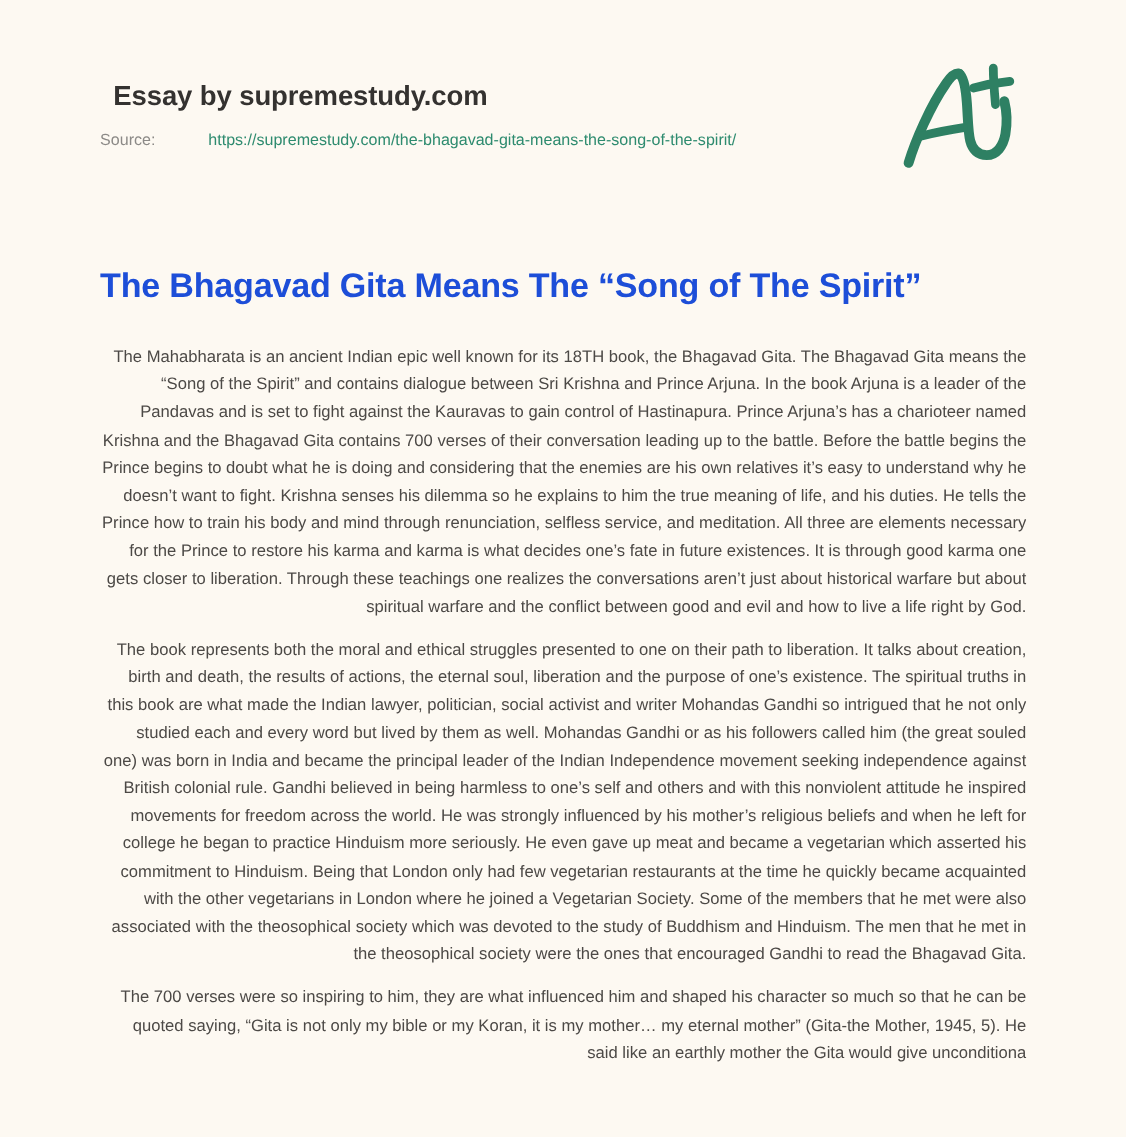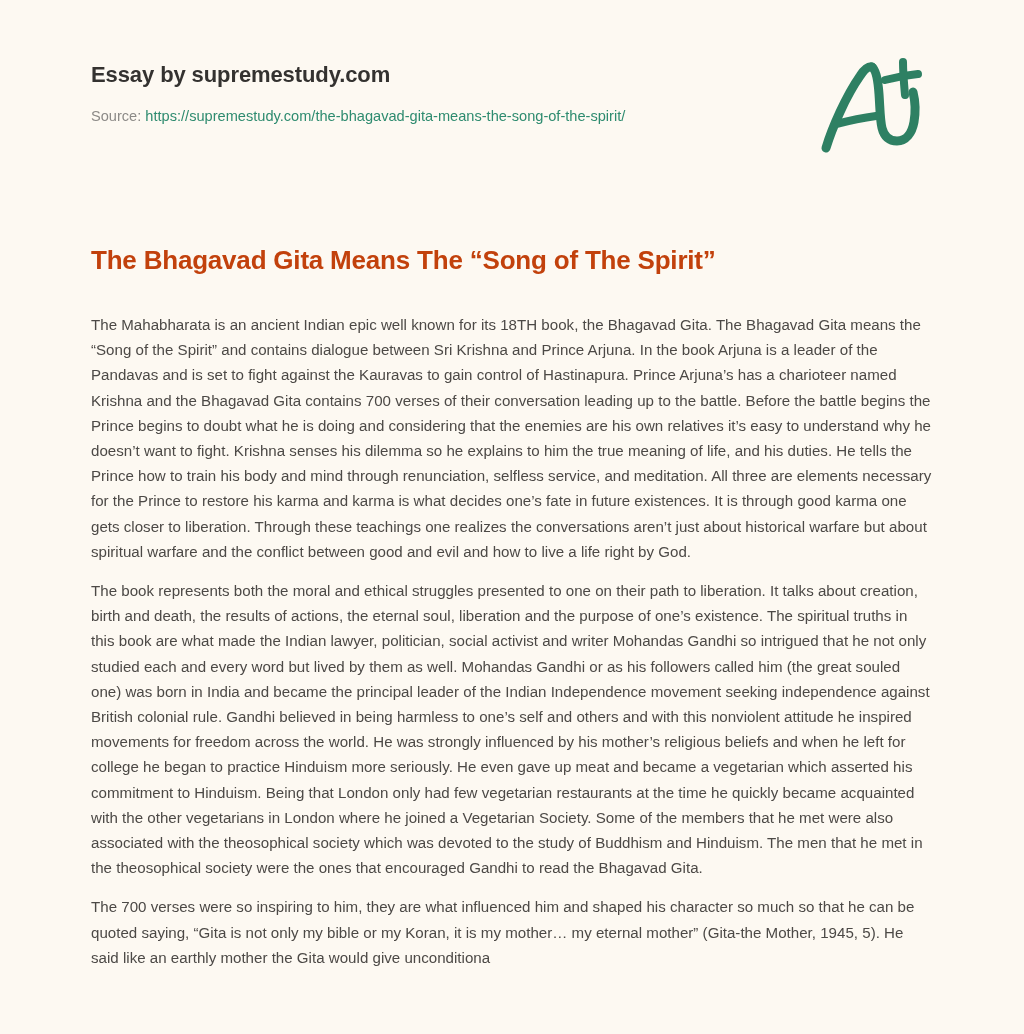--- a/index.html
+++ b/index.html
@@ -22,43 +22,44 @@
   }
 
   
   .header {
     position: absolute;
     left: 91px;
     top: 62px;
     width: 842px;
   }
   .essay-by {
-    font-size: 22px;
+    font-size: 25px;
     font-weight: bold;
     color: #343230;
     letter-spacing: -0.1px;
     line-height: 26px;
-    margin: 0;
+    margin: 12px;
     white-space: nowrap;
   }
   .source-line {
     margin: 0;
     margin-top: 18px;
     font-size: 14.6px;
     line-height: 20px;
     color: #8C8A87;
     white-space: nowrap;
   }
   .source-label {
     color: #8C8A87;
     text-align: center;
   }
   .source-url {
     color: #2E8B6F;
     text-decoration: none;
+    margin-left: 44px;
   }
 
   
   .logo {
     position: absolute;
     left: 806px;
     top: 52px;
     width: 134px;
     height: 110px;
   }
@@ -68,43 +69,43 @@
     height: 110px;
   }
 
   
   .title {
     position: absolute;
     left: 91px;
     top: 243px;
     width: 860px;
     margin: 0;
-    font-size: 26px;
+    font-size: 31px;
     font-weight: bold;
-    color: #c2410c;
+    color: #1d4ed8;
     line-height: 34px;
     letter-spacing: -0.2px;
     white-space: nowrap;
   }
 
   
   .article {
     position: absolute;
     left: 91px;
     top: 312px;
     width: 842px;
     height: 722px;
     overflow: hidden;
   }
   .article p {
     margin: 0 0 14px 0;
     font-size: 15.1px;
     line-height: 25.2px;
     color: #4C4946;
-    text-align: left;
+    text-align: right;
     letter-spacing: 0.01px;
   }
   .article p:last-child {
     margin-bottom: 16px;
   }
 </style>
 </head>
 <body>
 
 <div class="page">

